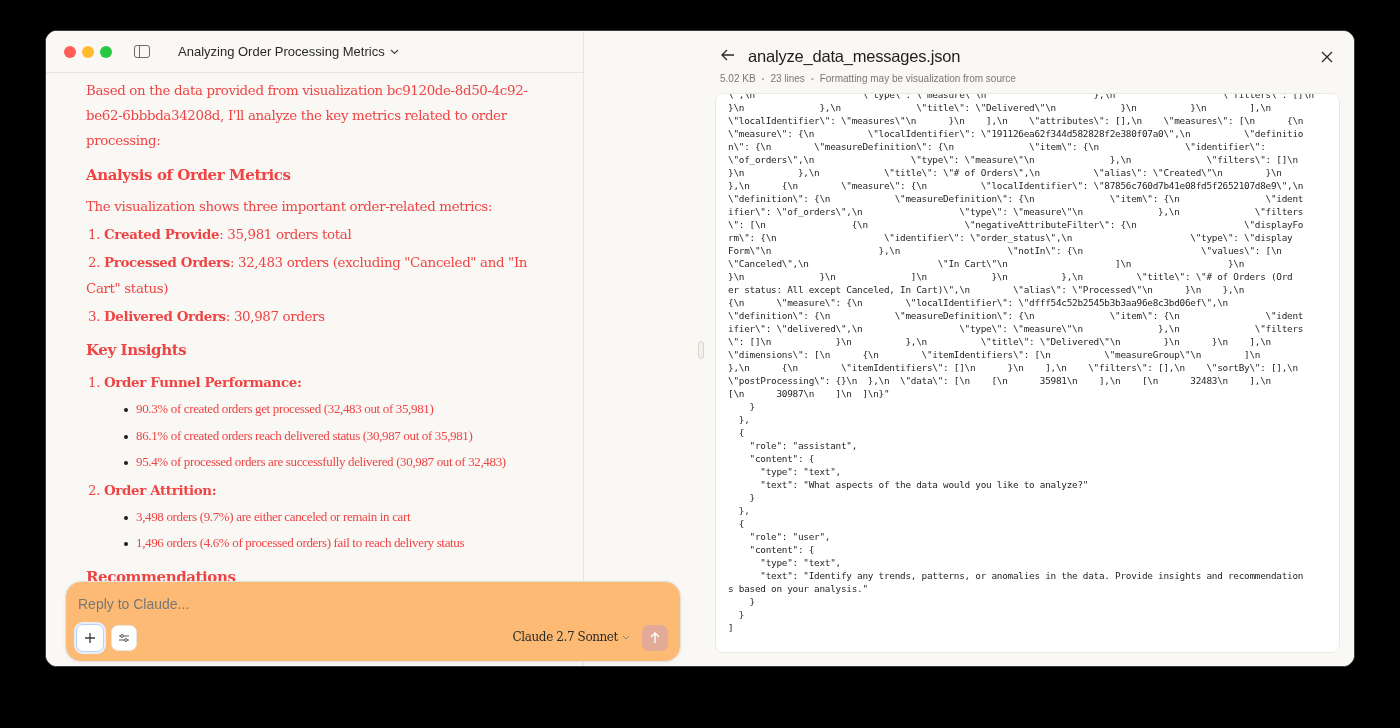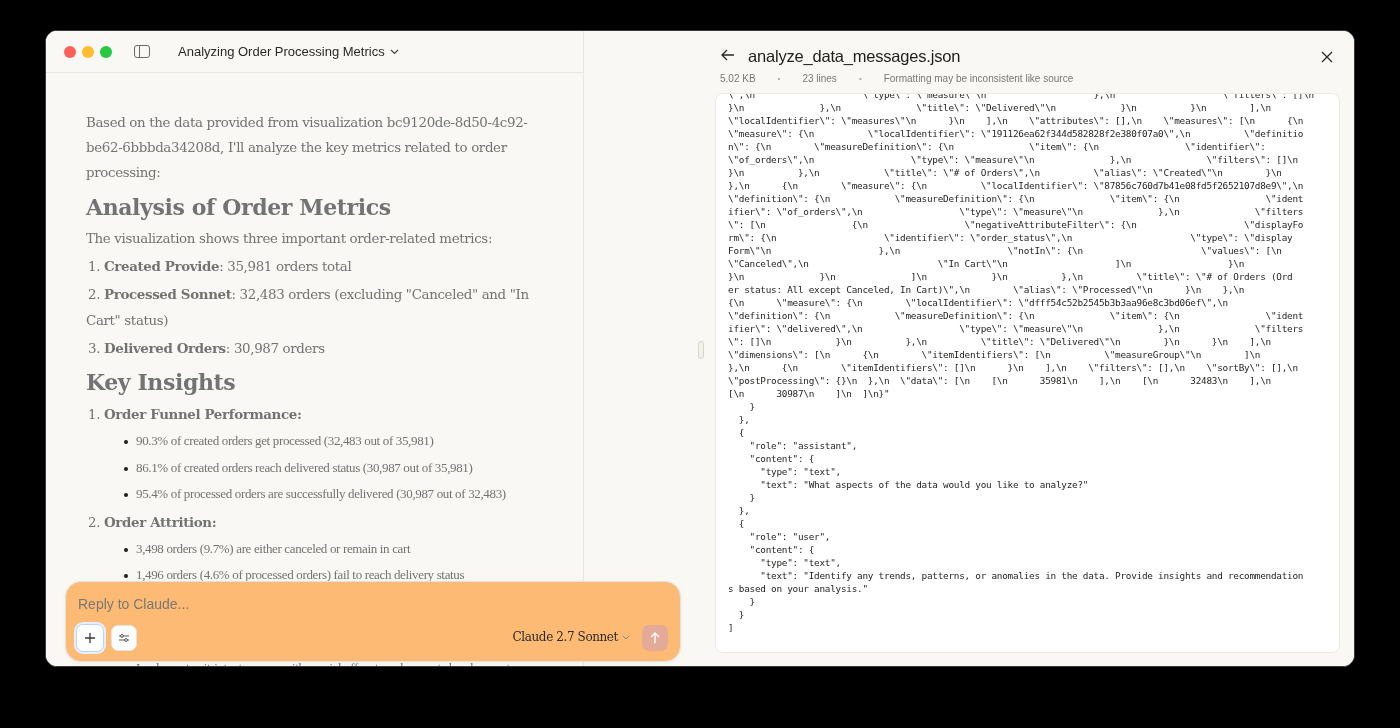--- a/index.html
+++ b/index.html
@@ -35,26 +35,25 @@
     content: ""; position: absolute; left: 4px; top: 0; bottom: 0; width: 1.3px; background: #6b6a66;
   }
   .conv-title {
     margin-left: 28px; font-size: 13px; color: #2b2a27; display: flex; align-items: center; gap: 5px;
   }
 
   .chat-content {
     position: absolute; left: 0; top: 43px; width: 100%; bottom: 0; overflow: hidden;
     padding: 4px 40px 0 40px;
     font-family: "DejaVu Serif", "Liberation Serif", serif;
-    color: #737373;
-    margin-top: 32px;
+    color: #ef4444;
   }
   .chat-content p { font-size: 13.4px; line-height: 25px; letter-spacing: -0.35px; }
   .chat-content h2 {
-    font-size: 22px; font-weight: bold; margin: 9px 0 6px 0; letter-spacing: -0.4px;
+    font-size: 15px; font-weight: bold; margin: 9px 0 6px 0; letter-spacing: -0.4px;
     line-height: 26px;
   }
   .chat-content ol { list-style: none; padding-left: 0; }
   .chat-content ol > li { font-size: 13.4px; line-height: 26px; letter-spacing: -0.35px; }
   .num { display: inline-block; width: 16px; text-align: left; margin-left: 2px; }
   .chat-content ul { list-style: none; padding-left: 38px; }
   .chat-content ul > li { font-size: 13px; line-height: 26.5px; letter-spacing: -0.35px; position: relative; padding-left: 12px; font-family: Liberation Serif, serif; }
   .chat-content ul > li::before {
     content: ""; position: absolute; left: 0; top: 12px; width: 4px; height: 4px; border-radius: 50%; background: #1f1e1b;
   }
@@ -101,21 +100,21 @@
     border: 1px solid #d8d5cd; border-radius: 4px; background: #f3f1ec;
   }
   .file-header { position: absolute; left: 18px; top: 16px; right: 18px; height: 24px; display: flex; align-items: flex-start; }
   .back-btn { width: 16px; height: 16px; display: flex; align-items: center; justify-content: center; }
   .file-name {
     margin-left: 12px; font-size: 16.5px; color: #1f1e1b; letter-spacing: -0.2px;
     font-family: "Liberation Sans", sans-serif;
   }
   .close-btn { position: absolute; right: 0; top: 3px; width: 16px; height: 16px; }
   .file-meta {
-    position: absolute; left: 18px; top: 42px; font-size: 10px; color: #7a7872; display: flex; gap: 22px; align-items: center;
+    position: absolute; left: 18px; top: 42px; font-size: 10px; color: #7a7872; display: flex; gap: 6px; align-items: center;
   }
   .dot-sep { color: #aaa; font-size: 8px; }
 
   .code-block {
     position: absolute; left: 13px; top: 62px; right: 14px; bottom: 13px;
     background: #ffffff; border: 1px solid #ebe9e3; border-radius: 8px; overflow: hidden;
   }
   .code-pre {
     position: absolute; left: 12px; top: -6px; right: 10px;
     font-family: "DejaVu Sans Mono", "Liberation Mono", monospace;
@@ -143,21 +142,21 @@
       </div>
     </div>
 
     <div class="chat-content">
       <p>Based on the data provided from visualization bc9120de-8d50-4c92-be62-6bbbda34208d, I'll analyze the key metrics related to order processing:</p>
 
       <h2>Analysis of Order Metrics</h2>
       <p style="margin-bottom:2px;">The visualization shows three important order-related metrics:</p>
       <ol class="sec-ol">
         <li><span class="num">1.</span><b>Created Provide</b><span>: 35,981 orders total</span></li>
-        <li><span class="num">2.</span><b>Processed Sonnet</b><span>: 32,483 orders (excluding "Canceled" and "In Cart" status)</span></li>
+        <li><span class="num">2.</span><b>Processed Orders</b><span>: 32,483 orders (excluding "Canceled" and "In Cart" status)</span></li>
         <li><span class="num">3.</span><b>Delivered Orders</b><span>: 30,987 orders</span></li>
       </ol>
 
       <h2 style="margin-top:7px;">Key Insights</h2>
       <ol class="sec-ol">
         <li><span class="num">1.</span><b>Order Funnel Performance:</b>
           <ul>
             <li>90.3% of created orders get processed (32,483 out of 35,981)</li>
             <li>86.1% of created orders reach delivered status (30,987 out of 35,981)</li>
             <li>95.4% of processed orders are successfully delivered (30,987 out of 32,483)</li>
@@ -222,20 +221,20 @@
         <svg width="14" height="14" viewBox="0 0 14 14">
             <path d="M2 2 L12 12 M12 2 L2 12" stroke="#2b2a27" stroke-width="1.3"></path>
           </svg>
       </div>
     </div>
     <div class="file-meta">
       <span>5.02 KB</span>
       <span class="dot-sep">•</span>
       <span>23 lines</span>
       <span class="dot-sep">•</span>
-      <span>Formatting may be inconsistent like source</span>
+      <span>Formatting may be visualization from source</span>
     </div>
 
     <div class="code-block">
       <div class="code-pre" id="code-pre"><div>\",\n                    \"type\": \"measure\"\n                    },\n                    \"filters\": []\n</div><div>}\n              },\n              \"title\": \"Delivered\"\n            }\n          }\n        ],\n</div><div>\"localIdentifier\": \"measures\"\n      }\n    ],\n    \"attributes\": [],\n    \"measures\": [\n      {\n</div><div>\"measure\": {\n          \"localIdentifier\": \"191126ea62f344d582828f2e380f07a0\",\n          \"definitio</div><div>n\": {\n        \"measureDefinition\": {\n              \"item\": {\n                \"identifier\":</div><div>\"of_orders\",\n                  \"type\": \"measure\"\n              },\n              \"filters\": []\n</div><div>}\n          },\n            \"title\": \"# of Orders\",\n          \"alias\": \"Created\"\n        }\n</div><div>},\n      {\n        \"measure\": {\n          \"localIdentifier\": \"87856c760d7b41e08fd5f2652107d8e9\",\n</div><div>\"definition\": {\n            \"measureDefinition\": {\n              \"item\": {\n                \"ident</div><div>ifier\": \"of_orders\",\n                  \"type\": \"measure\"\n              },\n              \"filters</div><div>\": [\n                {\n                  \"negativeAttributeFilter\": {\n                    \"displayFo</div><div>rm\": {\n                    \"identifier\": \"order_status\",\n                      \"type\": \"display</div><div>Form\"\n                    },\n                    \"notIn\": {\n                      \"values\": [\n</div><div>\"Canceled\",\n                        \"In Cart\"\n                    ]\n                  }\n</div><div>}\n              }\n              ]\n            }\n          },\n          \"title\": \"# of Orders (Ord</div><div>er status: All except Canceled, In Cart)\",\n        \"alias\": \"Processed\"\n      }\n    },\n</div><div>{\n      \"measure\": {\n        \"localIdentifier\": \"dfff54c52b2545b3b3aa96e8c3bd06ef\",\n</div><div>\"definition\": {\n            \"measureDefinition\": {\n              \"item\": {\n                \"ident</div><div>ifier\": \"delivered\",\n                  \"type\": \"measure\"\n              },\n              \"filters</div><div>\": []\n            }\n          },\n          \"title\": \"Delivered\"\n        }\n      }\n    ],\n</div><div>\"dimensions\": [\n      {\n        \"itemIdentifiers\": [\n          \"measureGroup\"\n        ]\n</div><div>},\n      {\n        \"itemIdentifiers\": []\n      }\n    ],\n    \"filters\": [],\n    \"sortBy\": [],\n</div><div>\"postProcessing\": {}\n  },\n  \"data\": [\n    [\n      35981\n    ],\n    [\n      32483\n    ],\n</div><div>[\n      30987\n    ]\n  ]\n}"</div><div>    }</div><div>  },</div><div>  {</div><div>    "role": "assistant",</div><div>    "content": {</div><div>      "type": "text",</div><div>      "text": "What aspects of the data would you like to analyze?"</div><div>    }</div><div>  },</div><div>  {</div><div>    "role": "user",</div><div>    "content": {</div><div>      "type": "text",</div><div>      "text": "Identify any trends, patterns, or anomalies in the data. Provide insights and recommendation</div><div>s based on your analysis."</div><div>    }</div><div>  }</div><div>]</div></div>
     </div>
   </div>
 </div>
 
 </body></html>

